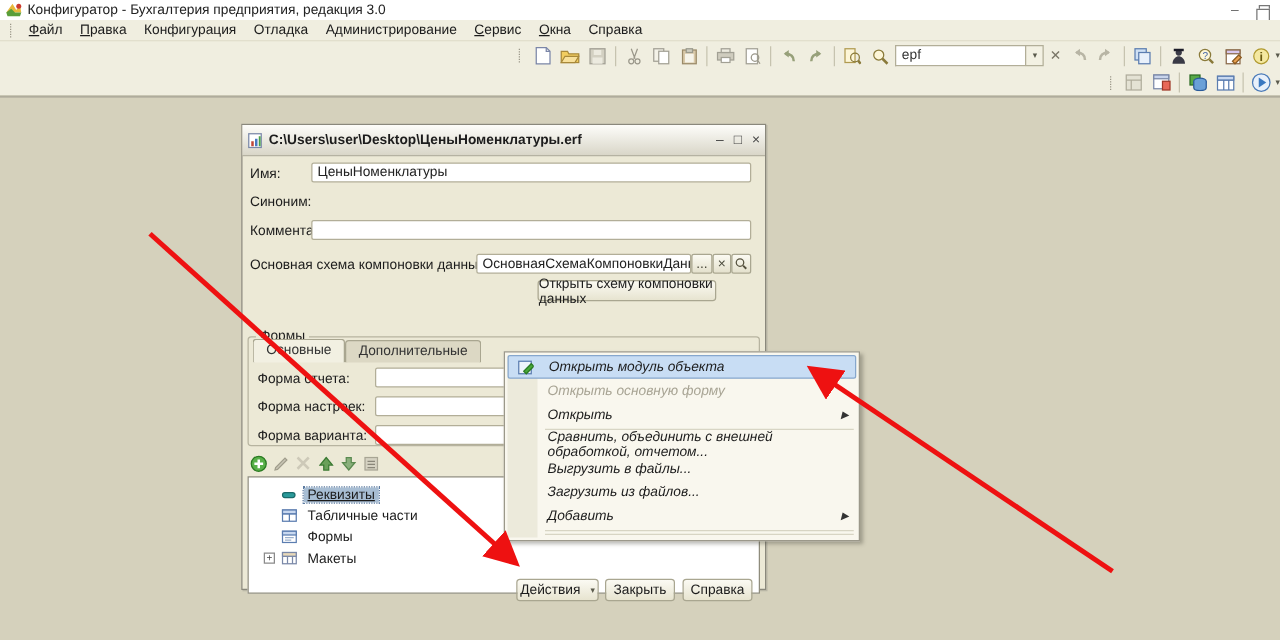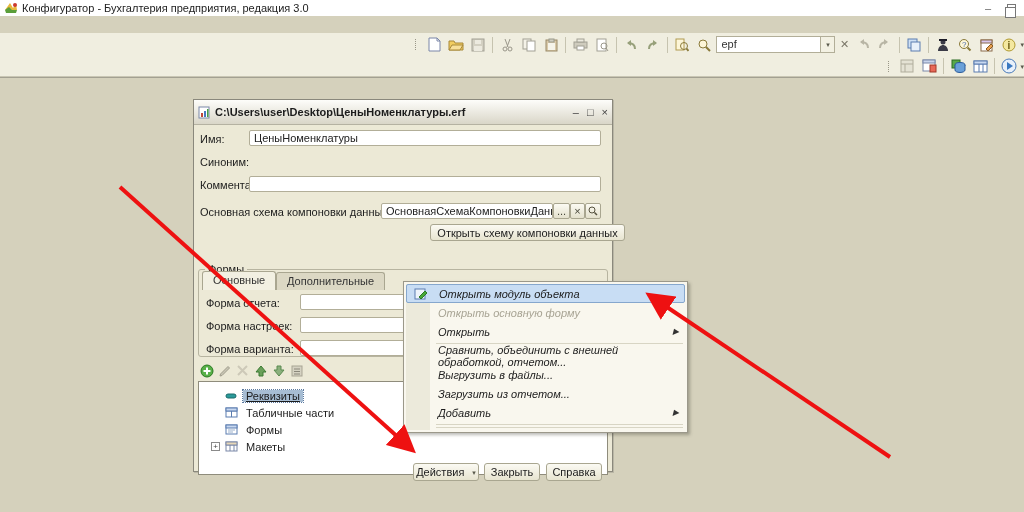--- a/index.html
+++ b/index.html
@@ -102,20 +102,31 @@
       <polygon points="1,9 5,6 8,9 13,9 12,12 2,12" fill="#5a9e3a"></polygon>
       <circle cx="11" cy="4" r="2" fill="#cc3a2e"></circle>
     </svg>
     <span class="title">Конфигуратор - Бухгалтерия предприятия, редакция 3.0</span>
     <div class="wincontrols">
       <span>–</span>
       <span class="restore-box"></span>
     </div>
   </div>
 
+  <div class="menubar">
+    <span class="grip"></span>
+    <span class="menu-item acc">Файл</span>
+    <span class="menu-item acc">Правка</span>
+    <span class="menu-item">Конфигурация</span>
+    <span class="menu-item">Отладка</span>
+    <span class="menu-item">Администрирование</span>
+    <span class="menu-item acc">Сервис</span>
+    <span class="menu-item acc">Окна</span>
+    <span class="menu-item">Справка</span>
+  </div>
 
   <div class="toolbar" id="toolbar1">
     <span class="grip"></span>
     <span class="tbtn">
       <svg width="13" height="15" viewBox="0 0 13 15">
           <path d="M1 1h8l3 3v10H1z" fill="#fff" stroke="#7b86a8"></path>
           <path d="M9 1v3h3" fill="none" stroke="#7b86a8"></path>
         </svg>
       </span>
     <span class="tbtn">
@@ -319,21 +330,21 @@
       <span class="lbl" style="left:6px;top:81px">Основная схема компоновки данных:</span>
       <span class="ibox" style="left:187px;top:78px;width:172px">ОсновнаяСхемаКомпоновкиДанных</span>
       <span class="sbtn" style="left:359px;top:78px;width:17px">...</span>
       <span class="sbtn" style="left:376px;top:78px;width:15px">×</span>
       <span class="sbtn" style="left:391px;top:78px;width:16px">
         <svg width="10" height="10" viewBox="0 0 10 10">
             <circle cx="4" cy="4" r="3" fill="none" stroke="#55513e"></circle>
             <path d="M6.5 6.5L9 9" stroke="#55513e" stroke-width="1.5"></path>
           </svg>
         </span>
-      <div class="btn" style="position:absolute;left:236px;top:99px;width:195px;height:17px">Открыть схему компоновки данных</div>
+      <div class="btn" style="position:absolute;left:236px;top:99px;width:143px;height:17px">Открыть схему компоновки данных</div>
 
       <fieldset class="grp">
         <legend>Формы</legend>
       </fieldset>
       <span class="tab active" style="left:8px;top:146px">Основные</span>
       <span class="tab" style="left:82px;top:147px">Дополнительные</span>
 
       <span class="lbl" style="left:12px;top:172px">Форма отчета:</span>
       <span class="ibox" style="left:106px;top:169px;width:253px"></span>
       <span class="sbtn" style="left:359px;top:169px;width:17px">...</span>
@@ -459,21 +470,21 @@
       <span class="sub">▶</span>
     </div>
     <div class="ctx-sep"></div>
     <div class="ctx-item">
       <span>Сравнить, объединить с внешней обработкой, отчетом...</span>
     </div>
     <div class="ctx-item">
       <span>Выгрузить в файлы...</span>
     </div>
     <div class="ctx-item">
-      <span>Загрузить из отчетом...</span>
+      <span>Загрузить из файлов...</span>
     </div>
     <div class="ctx-item">
       <span>Добавить</span>
       <span class="sub">▶</span>
     </div>
     <div class="ctx-sep"></div>
     <div class="ctx-sep"></div>
   </div>
 
   <svg class="arrows" viewBox="0 0 1024 512">

